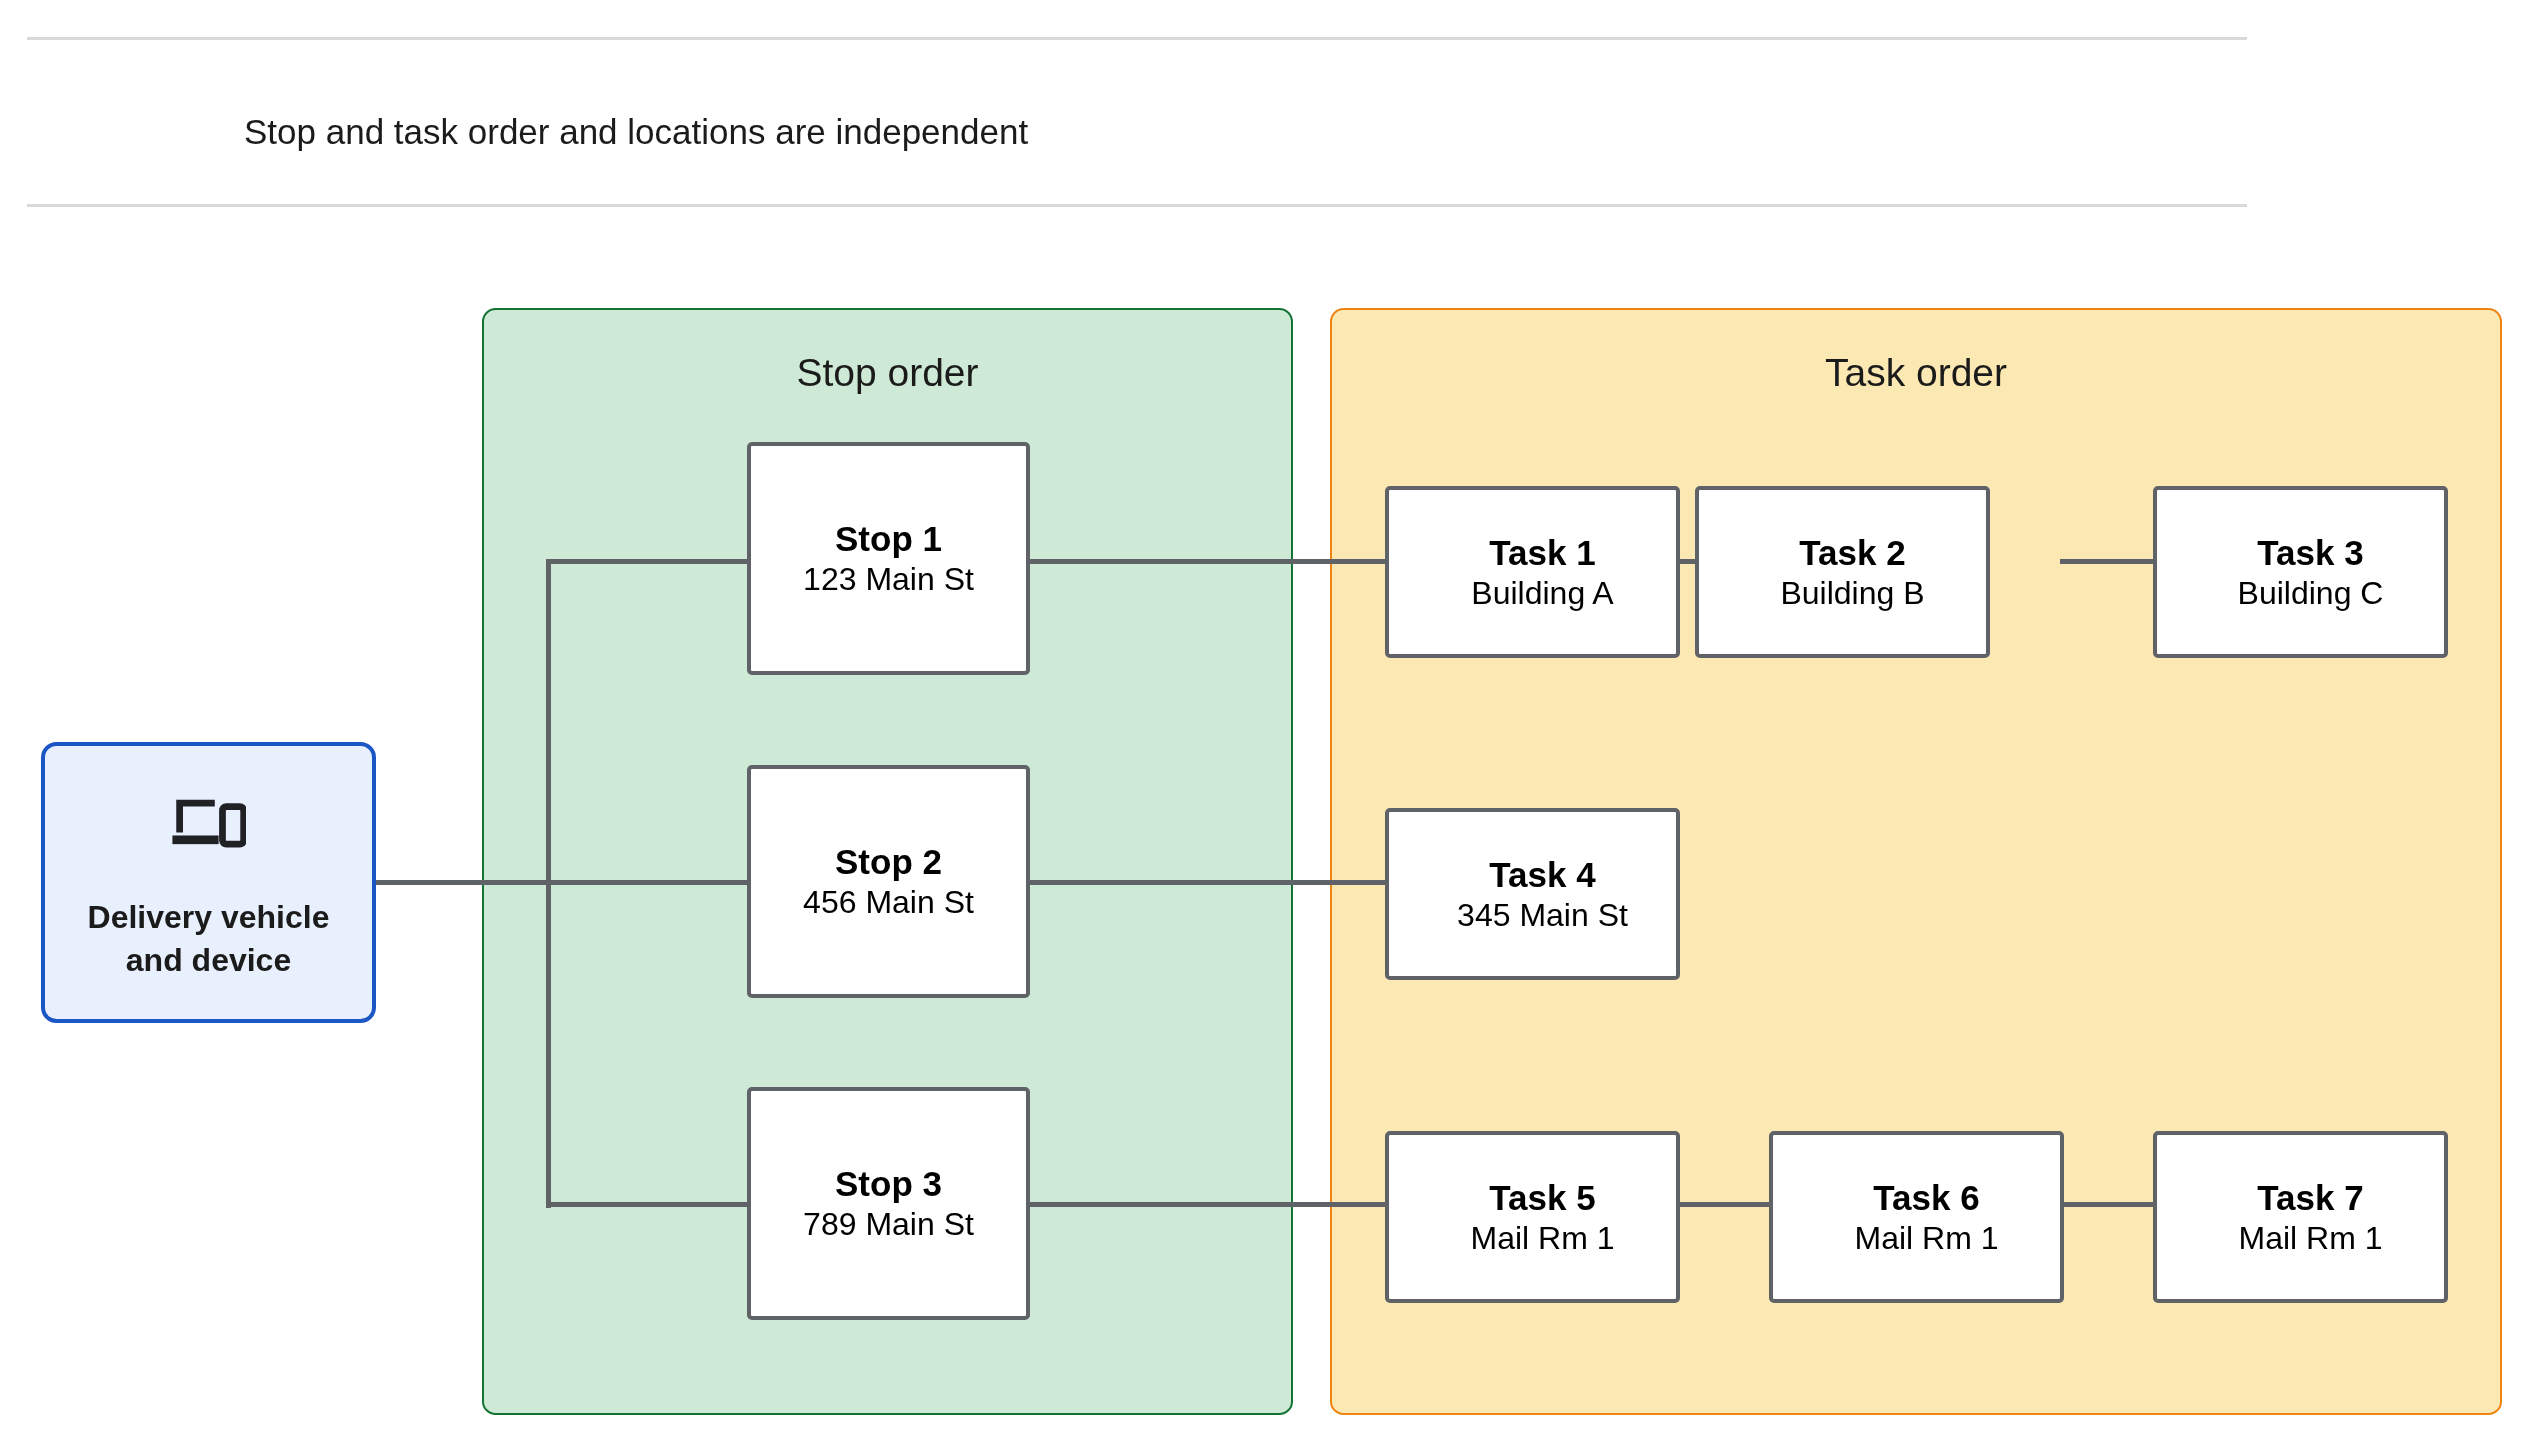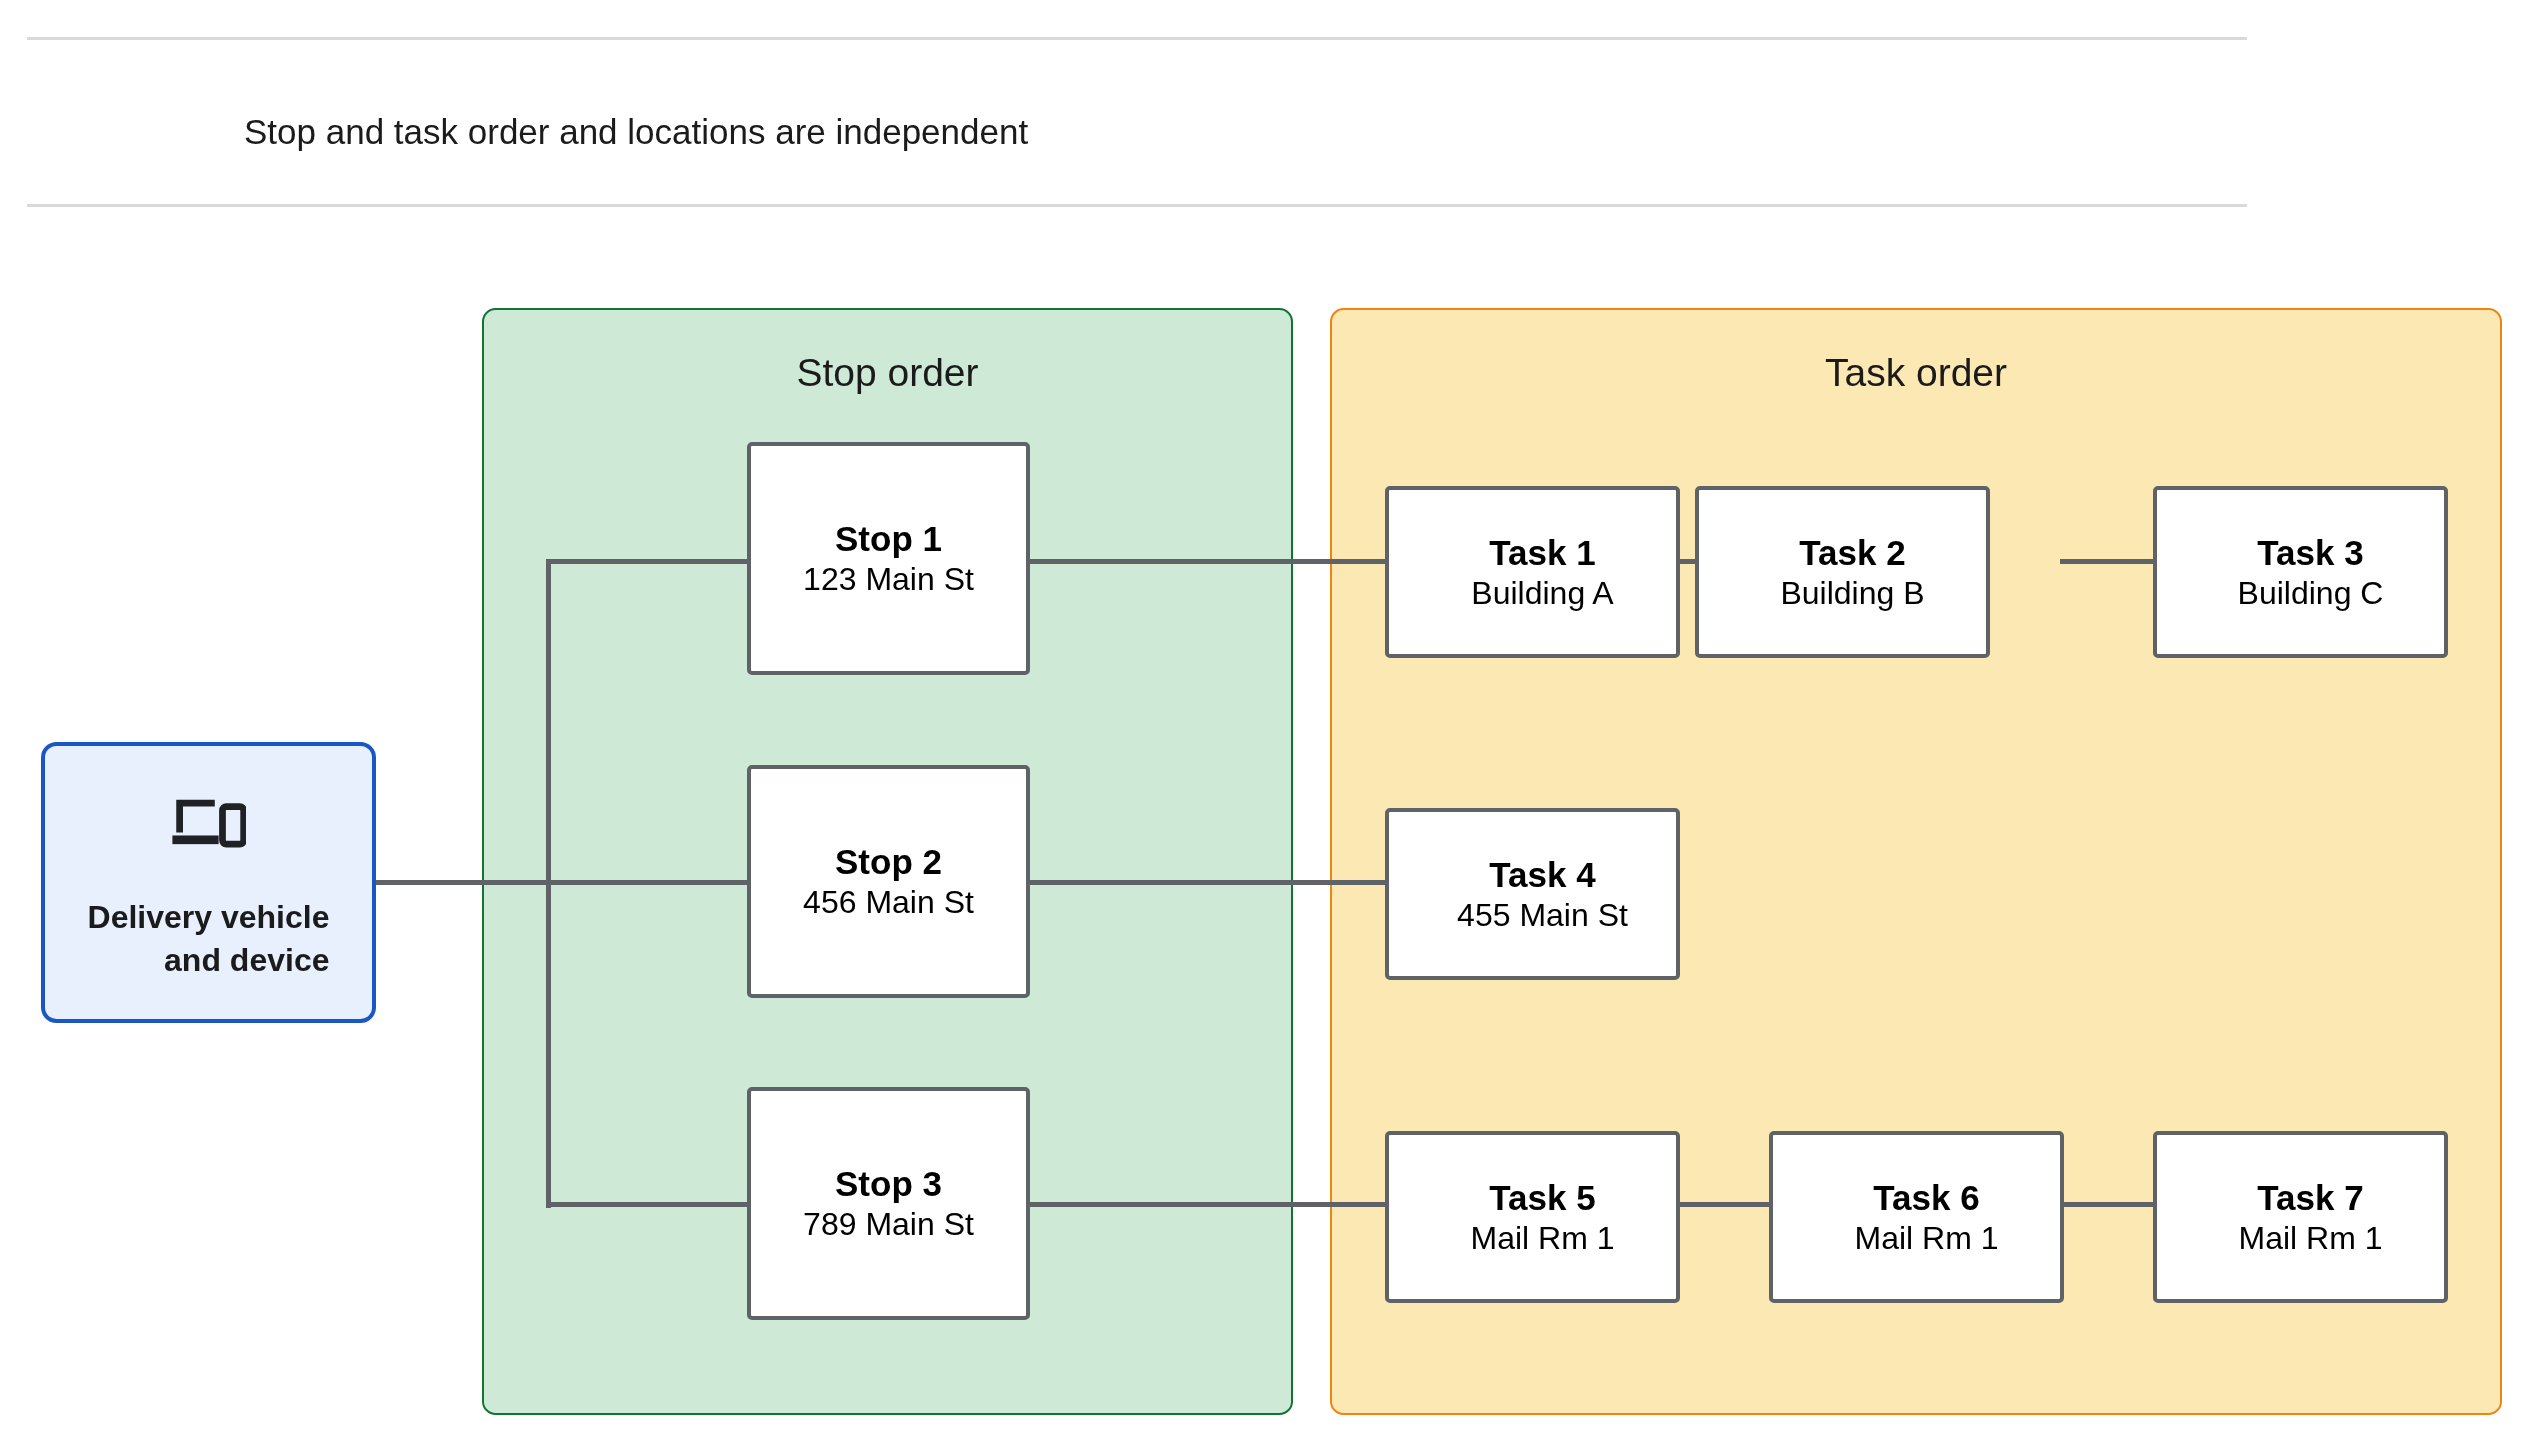--- a/index.html
+++ b/index.html
@@ -140,21 +140,21 @@
     align-items: center;
     z-index: 5;
   }
   #vehicle-icon {
     margin-top: 50px;
     width: 74px;
     height: 52px;
   }
   #vehicle-label {
     margin-top: 48px;
-    text-align: right;
+    text-align: center;
     font-size: 32px;
     font-weight: bold;
     color: #1b1b1b;
     line-height: 1.33;
     white-space: pre-line;
   }
 </style>
 </head>
 <body>
 
@@ -224,21 +224,21 @@
     <div class="node-title">Task 2</div>
     <div class="node-sub">Building B</div>
   </div>
   <div class="node task-node" style="left:2153px; top:486px;">
     <div class="node-title">Task 3</div>
     <div class="node-sub">Building C</div>
   </div>
 
   <div class="node task-node" style="left:1385px; top:808px;">
     <div class="node-title">Task 4</div>
-    <div class="node-sub">455 Main St</div>
+    <div class="node-sub">345 Main St</div>
   </div>
 
   <div class="node task-node" style="left:1385px; top:1131px;">
     <div class="node-title">Task 5</div>
     <div class="node-sub">Mail Rm 1</div>
   </div>
   <div class="node task-node" style="left:1769px; top:1131px;">
     <div class="node-title">Task 6</div>
     <div class="node-sub">Mail Rm 1</div>
   </div>

